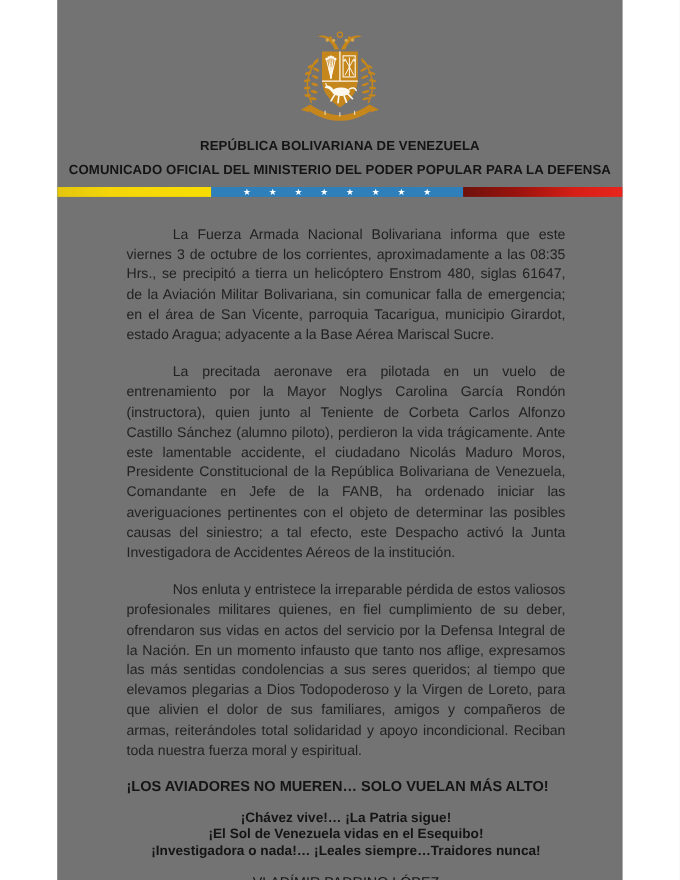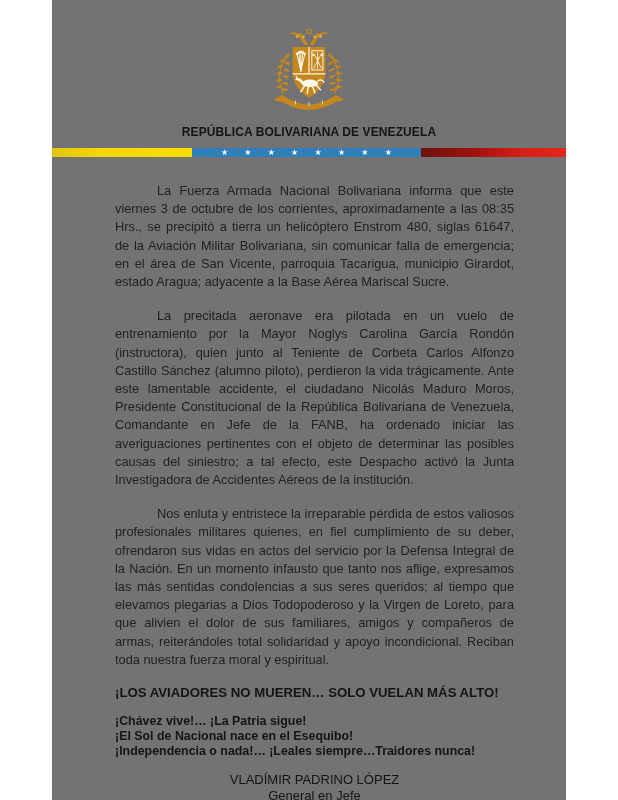--- a/index.html
+++ b/index.html
@@ -70,21 +70,21 @@
     margin: 0 0 16px 0;
     color: #212121;
   }
   .motto {
     font-weight: bold;
     font-size: 13.2px;
     margin: 14px 0 14px 0;
     color: #141414;
   }
   .slogans {
-    text-align: left;
+    text-align: center;
     font-weight: bold;
     font-size: 12.4px;
     line-height: 15.2px;
     color: #141414;
   }
   .dateline {
     text-align: right;
     font-size: 12.8px;
     margin-top: 14px;
     color: #212121;
@@ -188,40 +188,41 @@
       </g>
 
       <path d="M22,73 C32,80 42,83 50,83 C58,83 68,80 78,73 L80.5,78.5 C70,85.5 60,88.5 50,88.5 C40,88.5 30,85.5 19.5,78.5 Z" fill="#C5861C"></path>
       <path d="M22,73 L13,78 L20.5,80.5 Z" fill="#C5861C"></path>
       <path d="M78,73 L87,78 L79.5,80.5 Z" fill="#C5861C"></path>
       <path d="M36,79 l0,4 M50,80.5 l0,4 M64,79 l0,4" stroke="#FDF8EE" stroke-width="0.8"></path>
     </g>
   </svg>
 
   <div class="title title-republic">REPÚBLICA BOLIVARIANA DE VENEZUELA</div>
+  <div class="title title-communique">COMUNICADO OFICIAL DEL MINISTERIO DEL PODER POPULAR PARA LA DEFENSA</div>
 
   <div class="flag-bar">
     <div class="flag-seg flag-yellow"></div>
     <div class="flag-seg flag-blue">
       <span class="stars">★ ★ ★ ★ ★ ★ ★ ★</span>
     </div>
     <div class="flag-seg flag-red"></div>
   </div>
 
   <div class="content">
     <p class="para">La Fuerza Armada Nacional Bolivariana informa que este viernes 3 de octubre de los corrientes, aproximadamente a las 08:35 Hrs., se precipitó a tierra un helicóptero Enstrom 480, siglas 61647, de la Aviación Militar Bolivariana, sin comunicar falla de emergencia; en el área de San Vicente, parroquia Tacarigua, municipio Girardot, estado Aragua; adyacente a la Base Aérea Mariscal Sucre.</p>
     <p class="para">La precitada aeronave era pilotada en un vuelo de entrenamiento por la Mayor Noglys Carolina García Rondón (instructora), quien junto al Teniente de Corbeta Carlos Alfonzo Castillo Sánchez (alumno piloto), perdieron la vida trágicamente. Ante este lamentable accidente, el ciudadano Nicolás Maduro Moros, Presidente Constitucional de la República Bolivariana de Venezuela, Comandante en Jefe de la FANB, ha ordenado iniciar las averiguaciones pertinentes con el objeto de determinar las posibles causas del siniestro; a tal efecto, este Despacho activó la Junta Investigadora de Accidentes Aéreos de la institución.</p>
     <p class="para">Nos enluta y entristece la irreparable pérdida de estos valiosos profesionales militares quienes, en fiel cumplimiento de su deber, ofrendaron sus vidas en actos del servicio por la Defensa Integral de la Nación. En un momento infausto que tanto nos aflige, expresamos las más sentidas condolencias a sus seres queridos; al tiempo que elevamos plegarias a Dios Todopoderoso y la Virgen de Loreto, para que alivien el dolor de sus familiares, amigos y compañeros de armas, reiterándoles total solidaridad y apoyo incondicional. Reciban toda nuestra fuerza moral y espiritual.</p>
 
     <div class="motto">¡LOS AVIADORES NO MUEREN… SOLO VUELAN MÁS ALTO!</div>
 
     <div class="slogans">
       <div>¡Chávez vive!… ¡La Patria sigue!</div>
-      <div>¡El Sol de Nacional nace en el Esequibo!</div>
-      <div>¡Independencia o nada!… ¡Leales siempre…Traidores nunca!</div>
+      <div>¡El Sol de Venezuela vidas en el Esequibo!</div>
+      <div>¡Investigadora o nada!… ¡Leales siempre…Traidores nunca!</div>
     </div>
 
 
     <div class="signature">
       <div>VLADÍMIR PADRINO LÓPEZ</div>
       <div>General en Jefe</div>
     </div>
   </div>
 
 </div>

